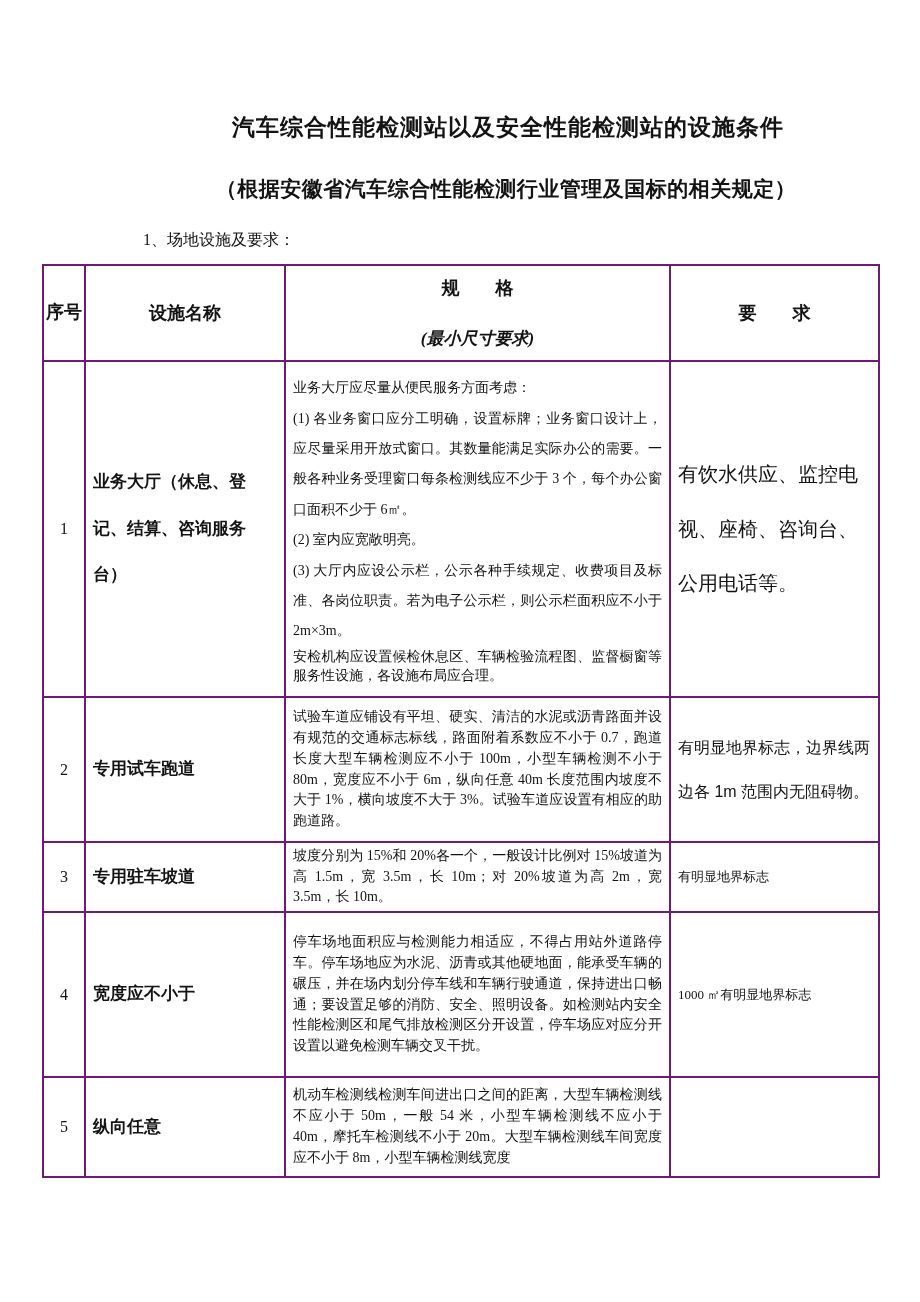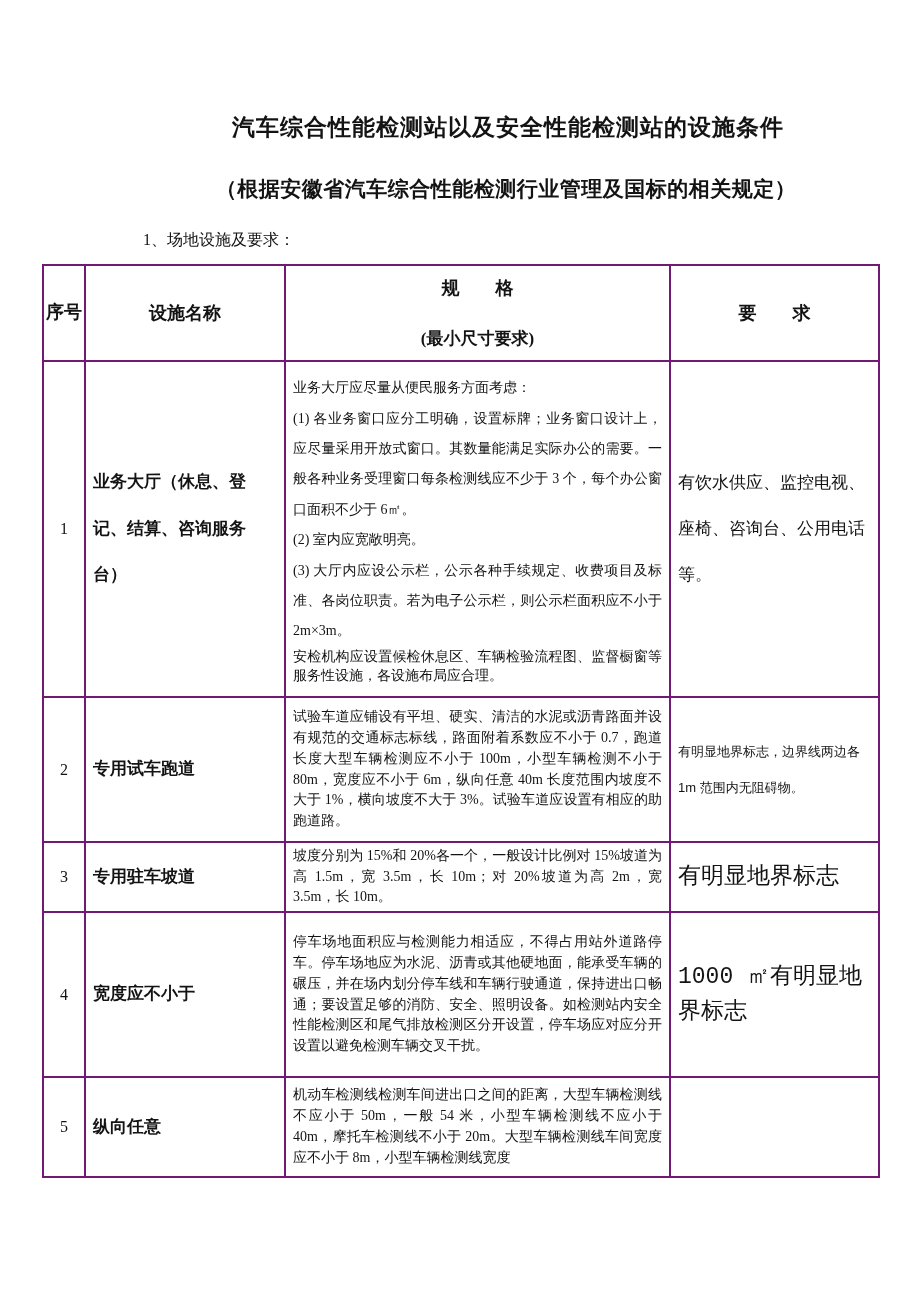--- a/index.html
+++ b/index.html
@@ -42,35 +42,35 @@
 
   tr.hdr { height: 96px; }
   tr.r1  { height: 336px; }
   tr.r2  { height: 145px; }
   tr.r3  { height: 70px; }
   tr.r4  { height: 165px; }
   tr.r5  { height: 100px; }
 
   .facility th { font-size: 18px; font-weight: bold; text-align: center; padding: 0 2px; }
   .hdr-no { line-height: 1.85; }
-  .hdr-spec-sub { margin-top: 27px; font-size: 17px; }
+  .hdr-spec-sub { margin-top: 27px; font-size: 17px; font-style: italic; }
 
   .no-cell   { text-align: center; font-size: 16px; }
   .name-cell { text-align: left; font-size: 17px; font-weight: bold; line-height: 2.75; padding: 0 4px; }
 
   .spec-cell { font-size: 14px; text-align: justify; text-justify: inter-character; padding: 2px 8px; }
   .spec-cell p { margin: 0; }
   .p-wide  { line-height: 2.17; }
   .p-note  { line-height: 1.36; }
   .spec-body { line-height: 1.49; }
 
-  .req-cell { font-size: 17px; padding: 2px 8px; }
+  .req-cell { font-size: 20px; padding: 2px 8px; }
   .req-serif { line-height: 2.72; }
-  .req-sans  { font-family: "Liberation Sans", sans-serif; font-size: 13px; line-height: 2.72; }
-  .req-sans-single { font-family: Liberation Mono, monospace; font-size: 23px; line-height: 1.5; }
+  .req-sans  { font-family: "Liberation Sans", sans-serif; font-size: 16px; line-height: 2.72; }
+  .req-sans-single { font-family: Liberation Serif, serif; font-size: 13px; line-height: 1.5; }
 </style>
 </head>
 <body>
 
 <div class="page">
 
   <h1 class="doc-title">汽车综合性能检测站以及安全性能检测站的设施条件</h1>
   <h2 class="doc-subtitle">（根据安徽省汽车综合性能检测行业管理及国标的相关规定）</h2>
   <div class="section-heading">1、场地设施及要求：</div>
 

